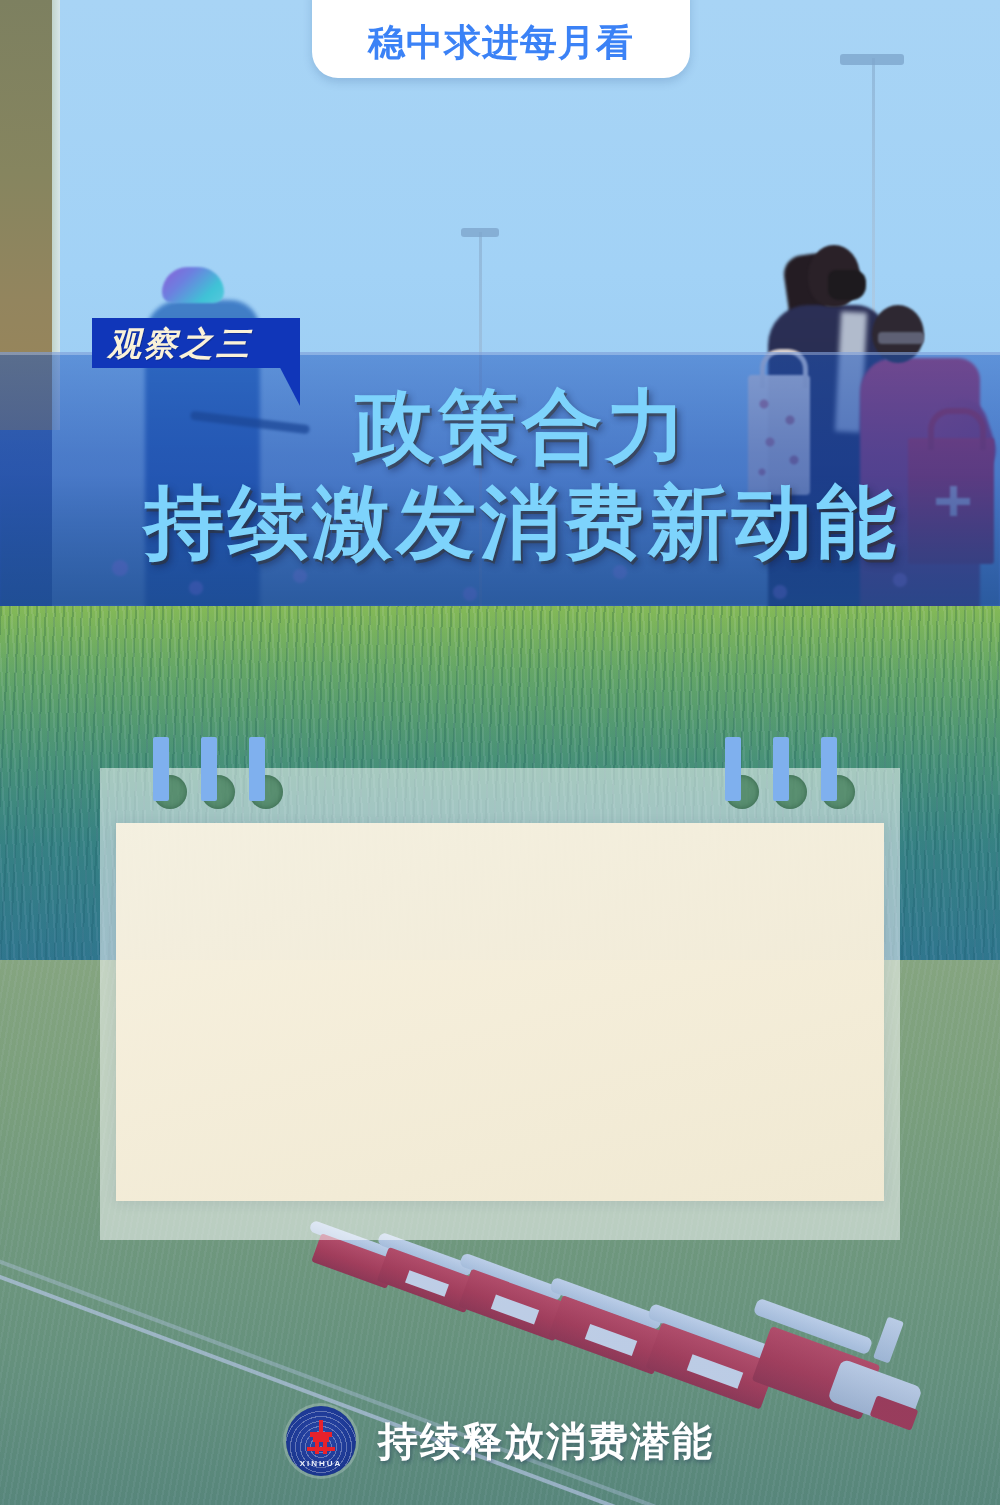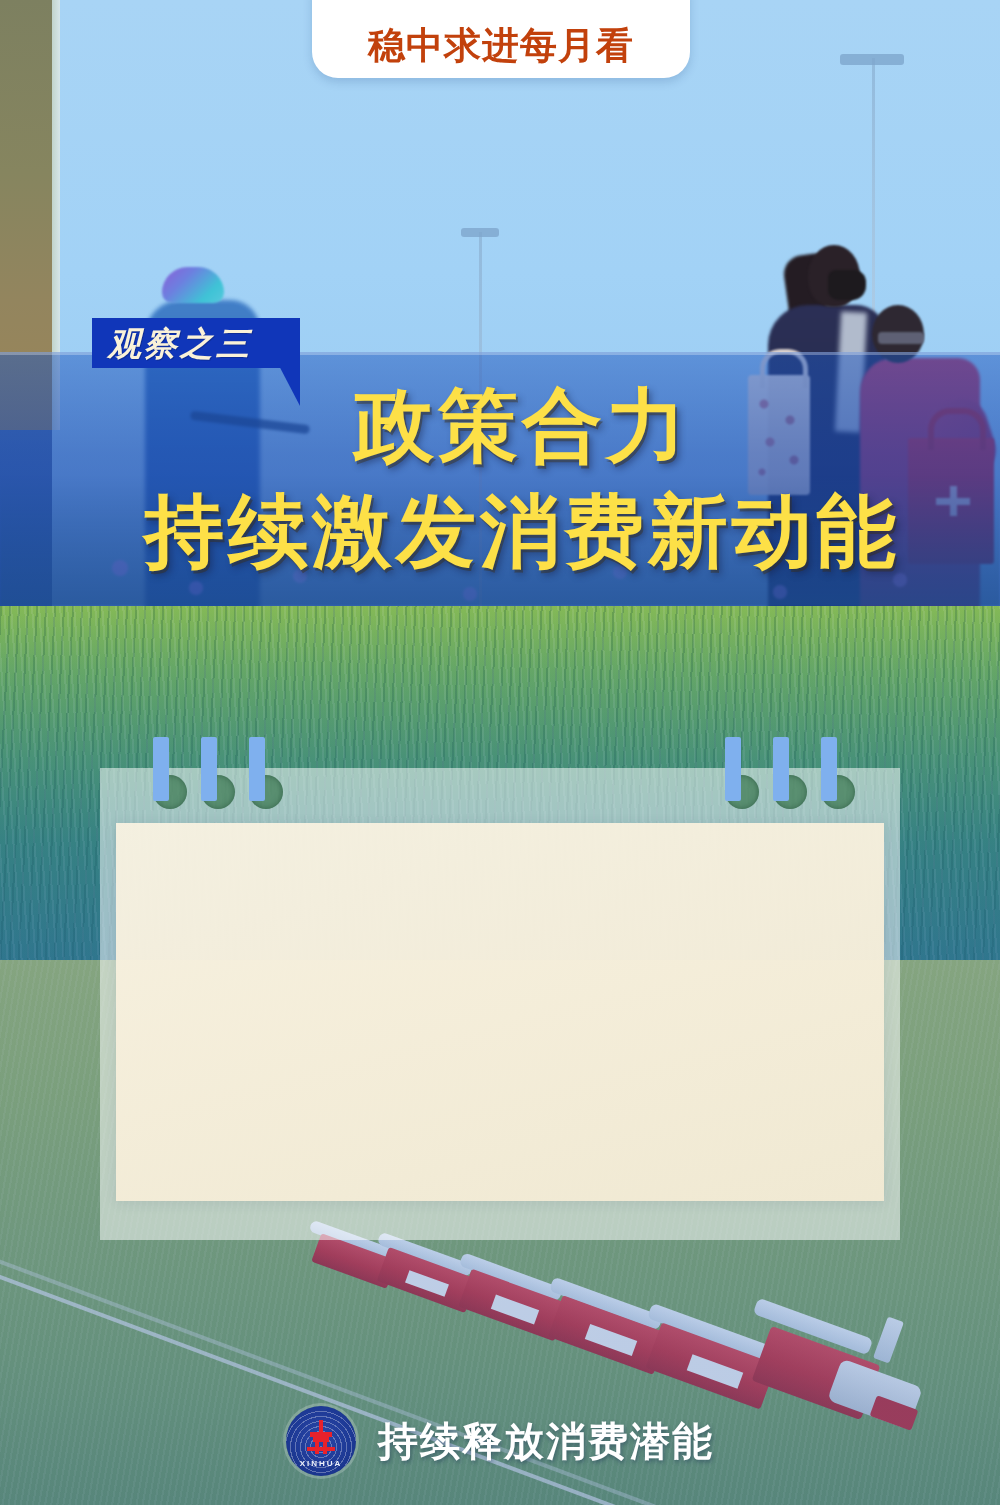--- a/index.html
+++ b/index.html
@@ -223,22 +223,22 @@
   .pill {
     position: absolute; left: 312px; top: -10px; width: 378px; height: 88px;
     background: #ffffff;
     border-radius: 0 0 26px 26px;
     box-shadow: 0 4px 10px rgba(20,60,120,.18);
     display: flex; align-items: flex-end; justify-content: center;
     padding-bottom: 14px;
     z-index: 40;
   }
   .pill-text {
-    font-family: Liberation Sans, sans-serif;
-    font-size: 37px; font-weight: 700; color: #c2410c;
+    font-family: Liberation Mono, monospace;
+    font-size: 37px; font-weight: 700; color: #3b82f6;
     letter-spacing: 1px; line-height: 1;
   }
 
   
   .banner {
     position: absolute; left: 92px; top: 318px; z-index: 30;
     width: 204px; height: 64px;
   }
   .banner-bg {
     position: absolute; inset: 0;
@@ -257,32 +257,32 @@
     color: #faf2d8; letter-spacing: 3px; line-height: 46px;
     text-shadow: 1px 1px 0 rgba(0,0,0,.18);
   }
 
   
   .title-wrap {
     position: absolute; left: 0; top: 382px; width: 1000px; z-index: 30;
     text-align: center;
   }
   .title-line {
-    font-family: Liberation Serif, serif;
+    font-family: Liberation Sans, sans-serif;
     font-weight: 700;
-    color: #fde047;
+    color: #7dd3fc;
     line-height: 1.12;
     text-shadow:
       2px 3px 0 rgba(60,45,20,.42),
       4px 5px 7px rgba(20,30,70,.45);
     letter-spacing: 4px;
     padding-left: 44px;
   }
   .title-1 { font-size: 80px; }
-  .title-2 { font-size: 80px; margin-top: 16px; }
+  .title-2 { font-size: 80px; margin-top: 6px; }
 
   
   .card-outer {
     position: absolute; left: 100px; top: 768px; width: 800px; height: 472px;
     background: rgba(255,255,255,.52);
     z-index: 25;
   }
   .card-inner {
     position: absolute; left: 116px; top: 823px; width: 768px; height: 378px;
     background: linear-gradient(165deg, rgba(250,243,226,.93) 0%, rgba(247,239,219,.95) 45%, rgba(244,235,212,.93) 100%);

